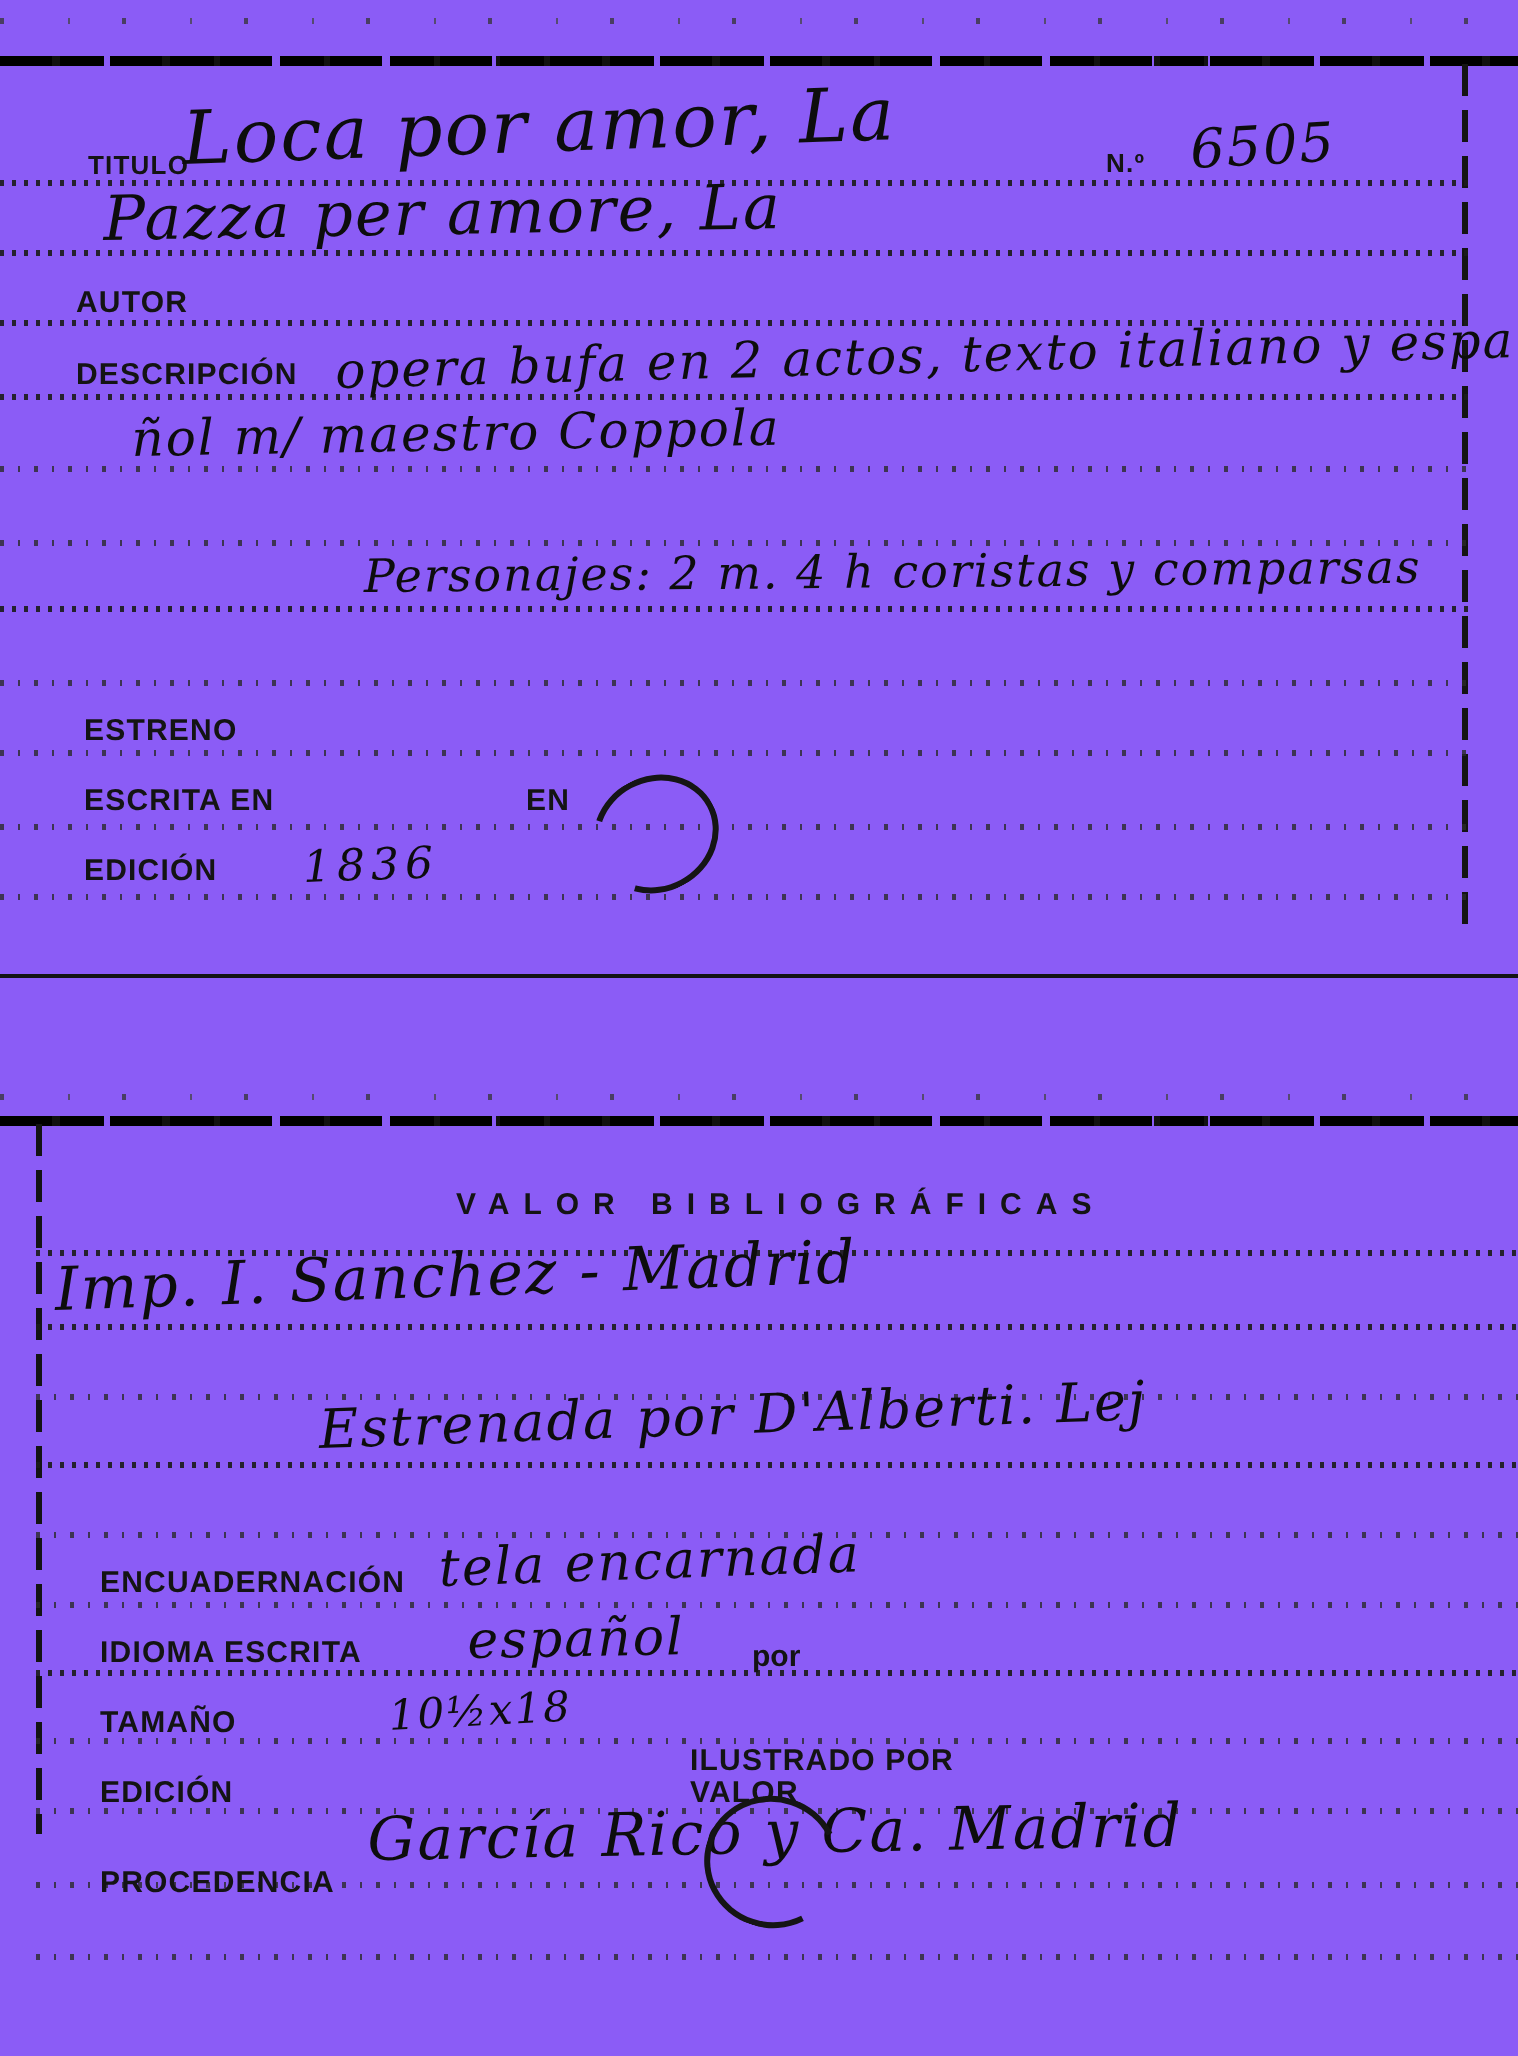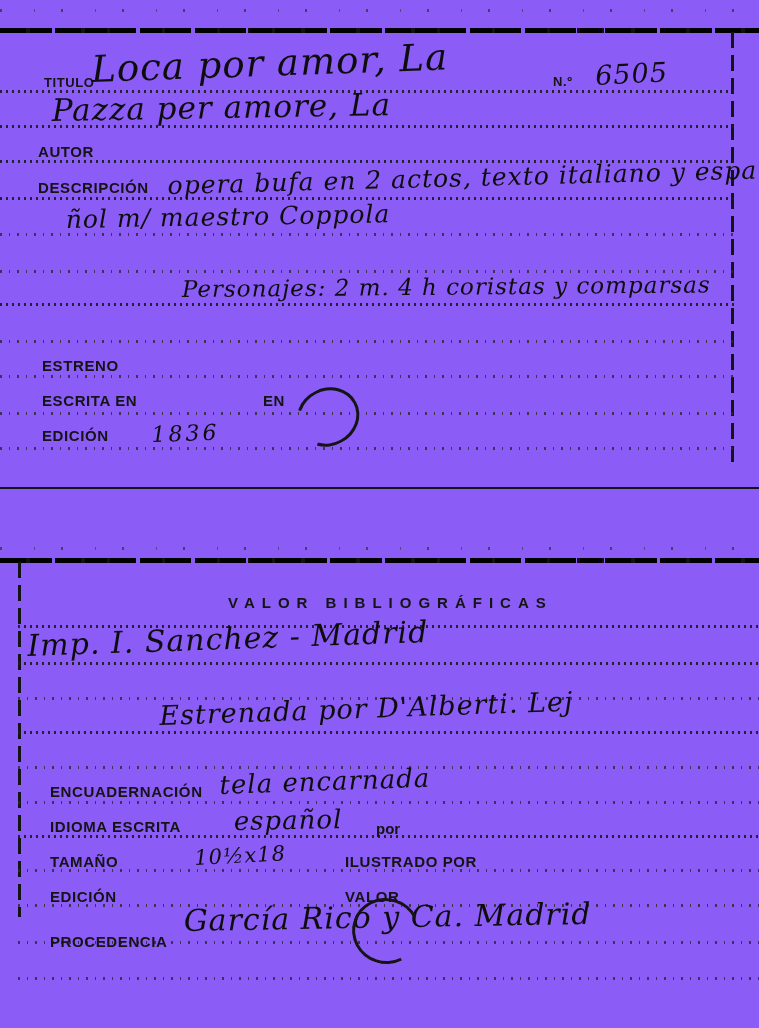--- a/index.html
+++ b/index.html
@@ -126,21 +126,21 @@
     <div class="dotline" style="left:18px;top:835px;width:741px;"></div>
     <div class="dotline sparse" style="left:18px;top:869px;width:741px;"></div>
     <div class="dotline sparse" style="left:18px;top:904px;width:741px;"></div>
     <div class="dotline sparse" style="left:18px;top:941px;width:741px;"></div>
     <div class="dotline sparse" style="left:18px;top:977px;width:741px;"></div>
 
     <div class="label" style="left:50px;top:783px;">ENCUADERNACIÓN</div>
     <div class="label" style="left:50px;top:818px;">IDIOMA ESCRITA</div>
     <div class="printed-lc" style="left:332px;top:820px;margin-left:44px;">por</div>
     <div class="label" style="left:50px;top:853px;">TAMAÑO</div>
-    <div class="label" style="left:345px;top:853px;">ILUSTRADO POR</div>
+    <div class="label" style="left:345px;top:872px;">ILUSTRADO POR</div>
     <div class="label" style="left:50px;top:888px;">EDICIÓN</div>
     <div class="label" style="left:345px;top:888px;">VALOR</div>
     <div class="label" style="left:50px;top:923px;margin-top:10px;">PROCEDENCIA</div>
 
     <div class="hw" style="left:28px;top:628px;font-size:30px;transform:rotate(-2deg);">Imp. I. Sanchez - Madrid</div>
     <div class="hw" style="left:160px;top:700px;font-size:27px;transform:rotate(-2deg);">Estrenada por D'Alberti. Lej</div>
     <div class="hw" style="left:220px;top:770px;font-size:26px;transform:rotate(-2deg);">tela encarnada</div>
     <div class="hw" style="left:234px;top:806px;font-size:26px;transform:rotate(-1deg);">español</div>
     <div class="hw" style="left:195px;top:846px;font-size:21px;transform:rotate(-3deg);">10½x18</div>
     <div class="hw" style="left:184px;top:903px;font-size:30px;transform:rotate(-1deg);">García Rico y Ca. Madrid</div>

